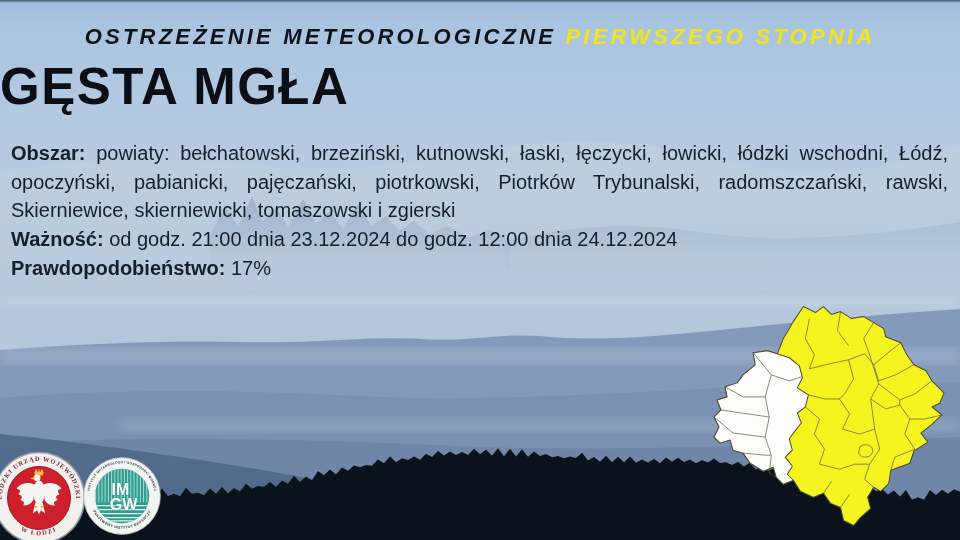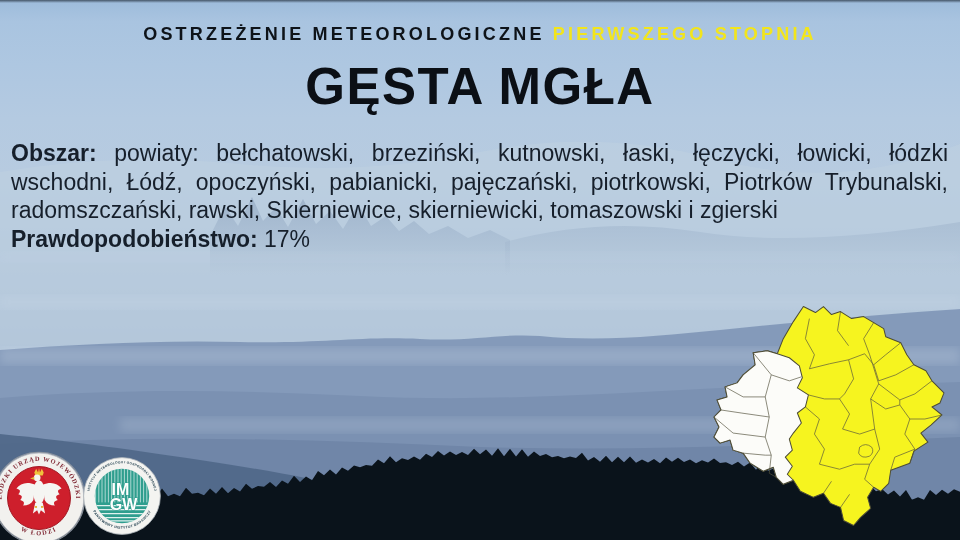--- a/index.html
+++ b/index.html
@@ -7,27 +7,27 @@
        font-family:"Liberation Sans","DejaVu Sans",sans-serif;}
   .bg{position:absolute;inset:0;z-index:0;
       background:linear-gradient(180deg,#9dbbdb 0%,#a9c4e0 4%,#aec7e1 12%,#b4cae1 22%,
                  #b7cbe0 32%,#b2c5da 42%,#a8bcd2 52%,#9cb0c8 62%,#8ea3bf 72%,
                  #8197b5 82%,#7389a9 92%,#6e84a5 100%);}
   .bg svg{position:absolute;inset:0;}
   .top-edge{position:absolute;top:0;left:0;right:0;height:3px;
             background:linear-gradient(180deg,rgba(10,18,28,.6),rgba(10,18,28,0));z-index:3;}
   .content{position:absolute;inset:0;z-index:2;}
   .hdr{position:absolute;top:24px;left:0;right:0;text-align:center;
-       font-weight:bold;font-size:18px;letter-spacing:3.2px;
+       font-style:italic;font-weight:bold;font-size:22px;letter-spacing:3.2px;
        color:#0e1319;white-space:nowrap;}
   .hdr .lvl{color:#f2e51c;}
-  .title{position:absolute;top:57px;left:0;right:0;text-align:center;
+  .title{position:absolute;top:57px;left:0;right:0;
          font-weight:bold;font-size:51px;letter-spacing:1.5px;color:#0b0f15;}
   .details{position:absolute;top:139px;left:11px;width:937px;
-           font-size:23px;line-height:28.7px;color:#161f2b;text-align:justify;}
+           font-size:20px;line-height:28.7px;color:#161f2b;text-align:justify;}
   .details p{margin:0;}
   .details .lbl{font-weight:bold;}
   .map-wrap{position:absolute;left:711px;top:302px;width:240px;height:228px;}
   .logo{position:absolute;}
   .logo-luw{left:-8px;top:451px;width:94px;height:94px;}
   .logo-imgw{left:82px;top:456px;width:80px;height:80px;}
 </style>
 </head>
 <body>
 
@@ -66,20 +66,21 @@
 </div>
 <div class="top-edge"></div>
 
 <div class="content">
 
   <div class="hdr"><span>OSTRZEŻENIE METEOROLOGICZNE</span> <span class="lvl">PIERWSZEGO STOPNIA</span></div>
   <div class="title">GĘSTA MGŁA</div>
 
   <div class="details">
     <p><span class="lbl">Obszar:</span> <span>powiaty: bełchatowski, brzeziński, kutnowski, łaski, łęczycki, łowicki, łódzki wschodni, Łódź, opoczyński, pabianicki, pajęczański, piotrkowski, Piotrków Trybunalski, radomszczański, rawski, Skierniewice, skierniewicki, tomaszowski i zgierski</span></p>
+    <p><span class="lbl">Ważność:</span> <span>od godz. 21:00 dnia 23.12.2024 do godz. 12:00 dnia 24.12.2024</span></p>
     <p><span class="lbl">Prawdopodobieństwo:</span> <span>17%</span></p>
   </div>
 
   <div class="map-wrap">
     <svg width="240" height="228" viewBox="-2 -2 239 226">
       <g stroke="#4c4b36" stroke-width="1" stroke-linejoin="round">
 
         <path d="M90,2 L102,8 110,2 118,10 127,7 138,14 150,12 160,18 170,24 172,32 187,38 193,50 200,60 212,66 218,76 230,88 226,98 218,102 228,110 217,120 207,128 214,137 200,146 196,158 177,165 175,178 167,186 160,182 154,192 157,203 147,212 140,220 130,215 127,202 117,198 110,188 100,192 87,186 80,175 70,179 63,172 60,162 50,166 37,158 30,148 20,145 17,135 7,138 1,132 6,122 1,112 8,105 4,95 14,92 12,82 24,78 30,70 42,60 40,48 54,46 64,49 70,34 80,17 Z" fill="#f6f41f"></path>
 
         <path d="M64,49 L76,53 86,61 89,73 84,83 95,90 92,102 84,108 88,118 80,128 76,134 79,145 72,152 79,161 74,169 80,175 70,179 63,172 60,162 50,166 37,158 30,148 20,145 17,135 7,138 1,132 6,122 1,112 8,105 4,95 14,92 12,82 24,78 30,70 42,60 40,48 54,46 Z" fill="#fcfcf9"></path>

